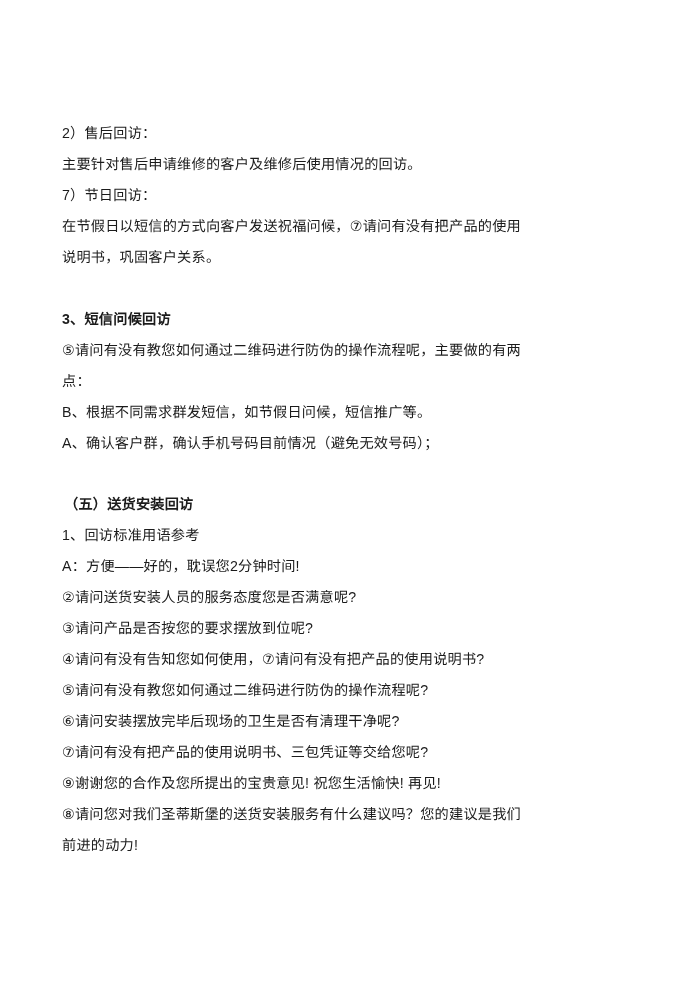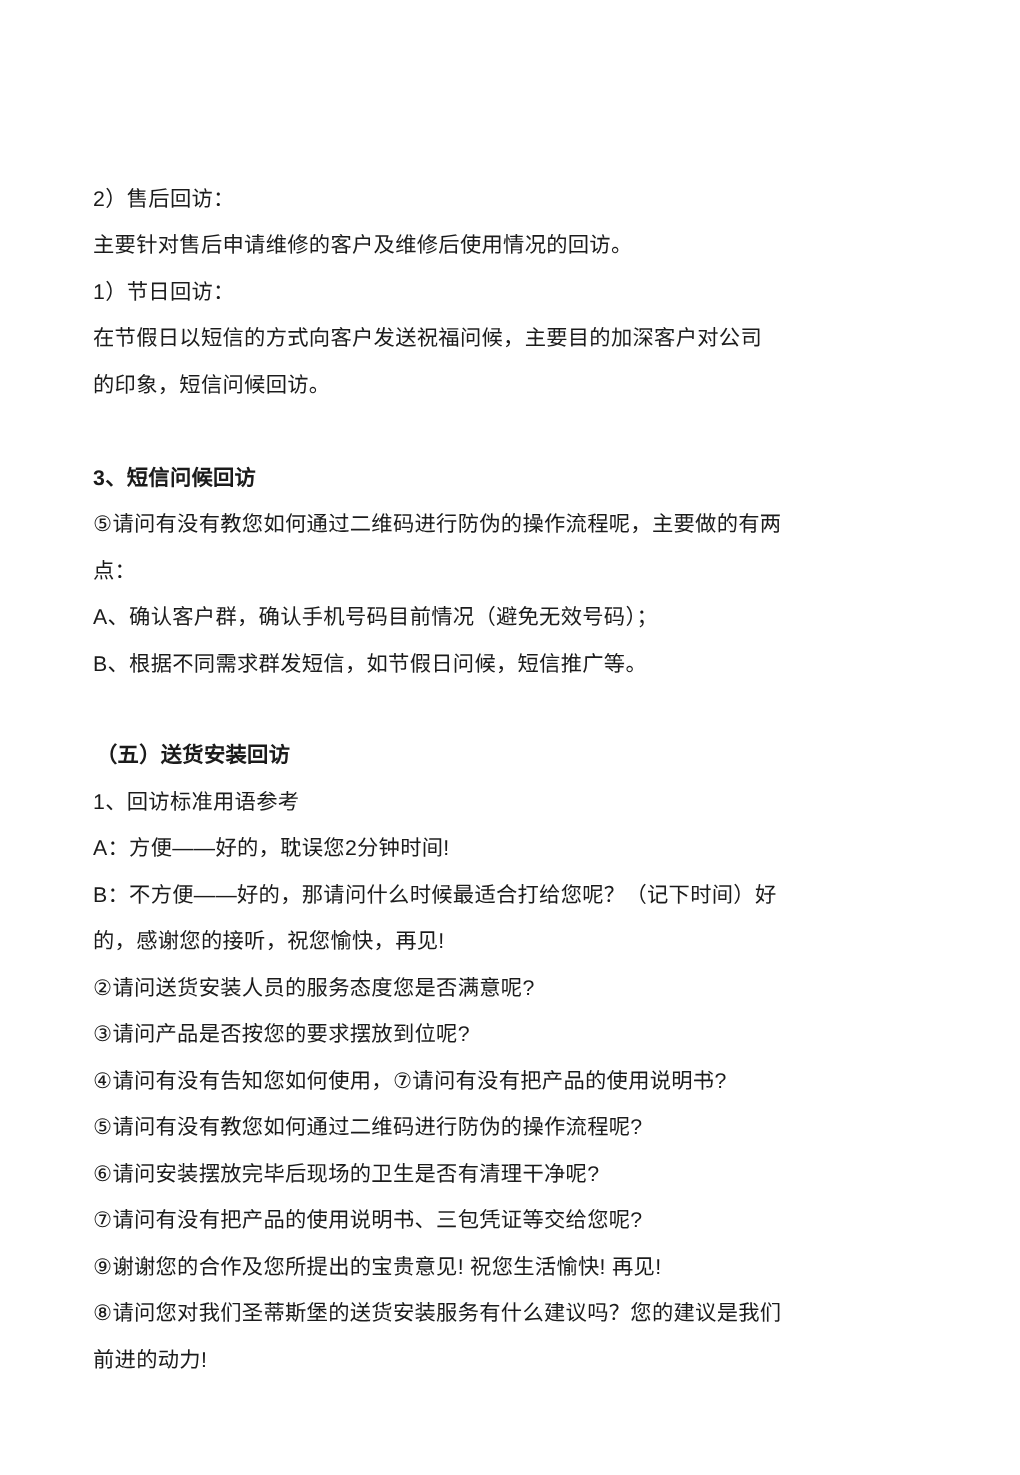--- a/index.html
+++ b/index.html
@@ -53,36 +53,35 @@
   }
 </style>
 </head>
 <body>
 
 <div class="page">
   <div class="doc-body">
 
     <p class="para">2）售后回访：</p>
     <p class="para">主要针对售后申请维修的客户及维修后使用情况的回访。</p>
-    <p class="para">1）节日回访：</p>
-    <p class="para">在节假日以短信的方式向客户发送祝福问候，主要目的加深客户对公司的印象，短信问候回访。</p>
+    <p class="para">7）节日回访：</p>
+    <p class="para">在节假日以短信的方式向客户发送祝福问候，⑦请问有没有把产品的使用说明书，巩固客户关系。</p>
 
     <div class="spacer-lg"></div>
 
     <p class="para heading">3、短信问候回访</p>
     <p class="para">⑤请问有没有教您如何通过二维码进行防伪的操作流程呢，主要做的有两点：</p>
+    <p class="para">B、根据不同需求群发短信，如节假日问候，短信推广等。</p>
     <p class="para">A、确认客户群，确认手机号码目前情况（避免无效号码）；</p>
-    <p class="para">B、根据不同需求群发短信，如节假日问候，短信推广等。</p>
 
     <div class="spacer-md"></div>
 
     <p class="para section-title">（五）送货安装回访</p>
     <p class="para">1、回访标准用语参考</p>
     <p class="para">A：方便——好的，耽误您2分钟时间!</p>
-    <p class="para">B：不方便——好的，那请问什么时候最适合打给您呢？（记下时间）好的，感谢您的接听，祝您愉快，再见!</p>
     <p class="para">②请问送货安装人员的服务态度您是否满意呢?</p>
     <p class="para">③请问产品是否按您的要求摆放到位呢?</p>
     <p class="para">④请问有没有告知您如何使用，⑦请问有没有把产品的使用说明书?</p>
     <p class="para">⑤请问有没有教您如何通过二维码进行防伪的操作流程呢?</p>
     <p class="para">⑥请问安装摆放完毕后现场的卫生是否有清理干净呢?</p>
     <p class="para">⑦请问有没有把产品的使用说明书、三包凭证等交给您呢?</p>
     <p class="para">⑨谢谢您的合作及您所提出的宝贵意见! 祝您生活愉快! 再见!</p>
     <p class="para">⑧请问您对我们圣蒂斯堡的送货安装服务有什么建议吗？您的建议是我们前进的动力!</p>
 
   </div>

